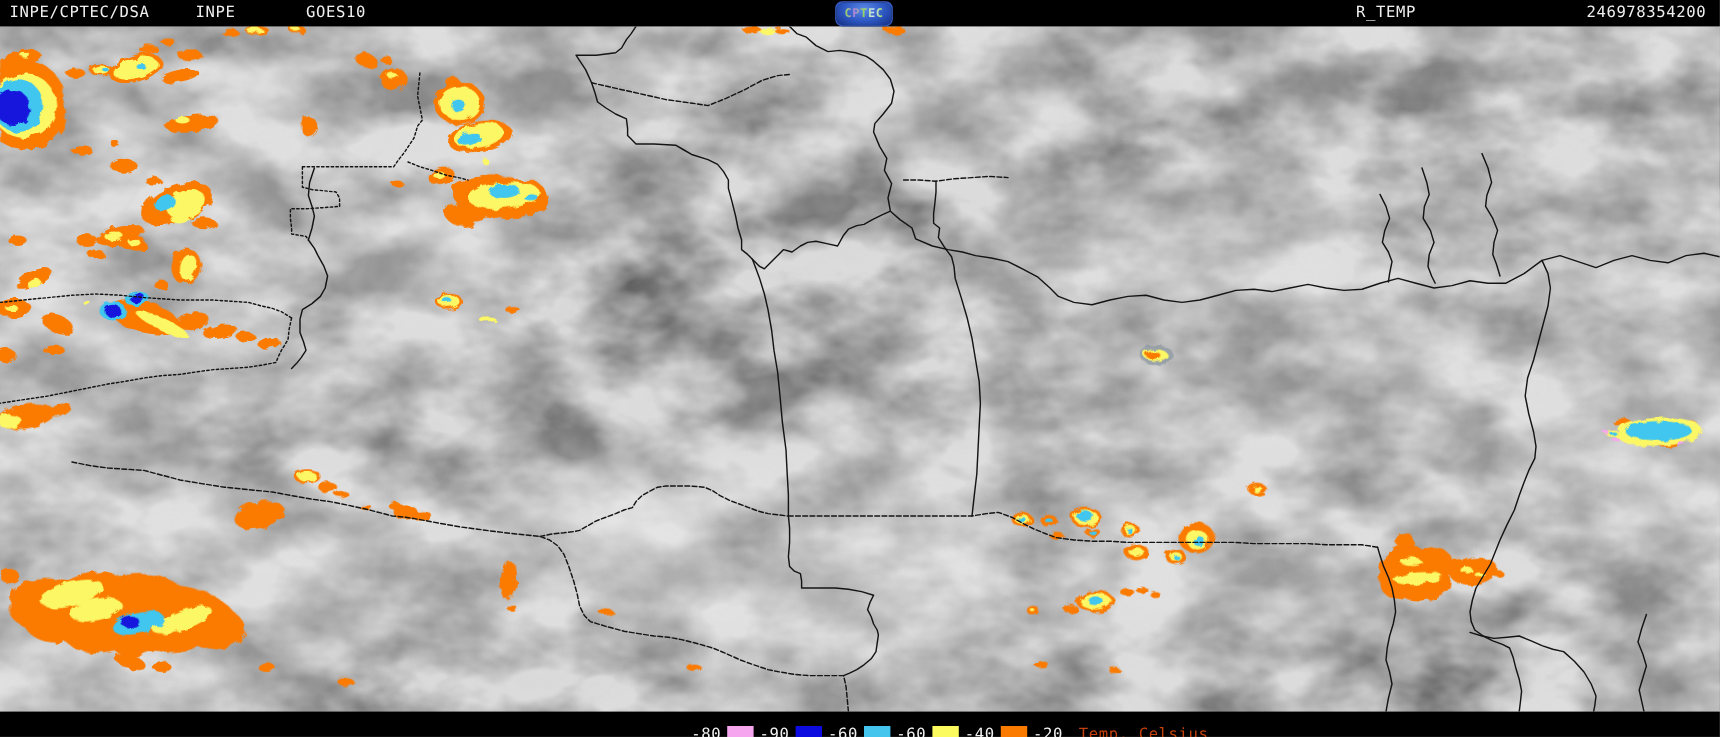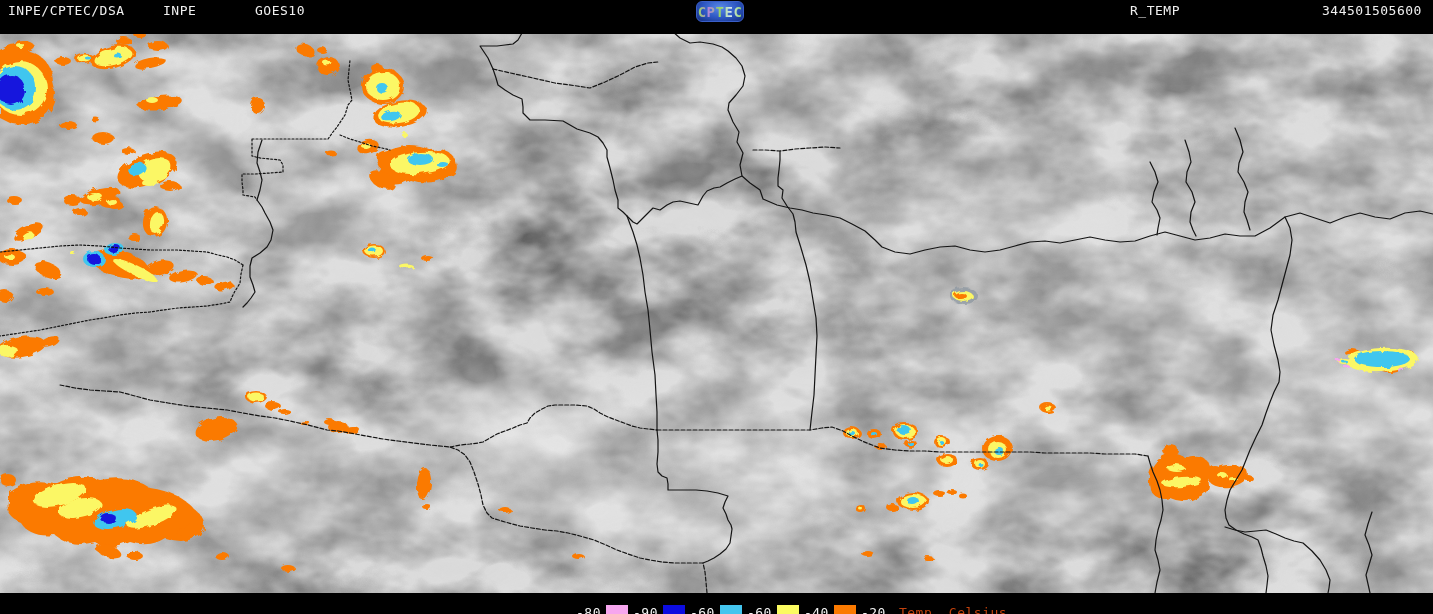--- a/index.html
+++ b/index.html
@@ -1,26 +1,26 @@
 <!DOCTYPE html>
 <html><head>
 <meta charset="utf-8">
 <style>
   html,body{margin:0;padding:0;background:#222;}
   .screen{position:relative;width:1433px;height:614px;overflow:hidden;background:#848484;
           font-family:"DejaVu Sans Mono","Liberation Mono",monospace;}
   .bar{position:absolute;left:0;width:1433px;background:#000;z-index:20;}
-  .topbar{top:0;height:34px;}
+  .topbar{top:0;height:22px;}
   .botbar{bottom:0;height:21px;}
   .hdr-item{position:absolute;top:0;height:22px;line-height:22px;color:#efefef;
             font-size:13px;letter-spacing:0.5px;white-space:nowrap;}
   .logo{position:absolute;left:696px;top:1px;width:46px;height:19px;border-radius:6px;
         background:radial-gradient(ellipse at 50% 30%, #5a8ae8 0%, #2c55c0 55%, #142d7e 100%);
         border:1px solid #3a5fc8;display:flex;align-items:center;justify-content:center;}
-  .logo-text{font-size:14px;font-weight:bold;letter-spacing:0.5px;
+  .logo-text{font-size:10px;font-weight:bold;letter-spacing:0.5px;
         background:linear-gradient(90deg,#86d24a,#a86fd8,#86d24a,#cfe2f4,#86d24a);
         -webkit-background-clip:text;background-clip:text;color:transparent;
         text-shadow:0 0 1px rgba(255,255,255,0.15);}
   .legend{position:absolute;left:576px;top:0;height:38px;display:flex;align-items:center;gap:5px;}
   .legend .lbl{color:#f2f2f2;font-size:13px;line-height:21px;letter-spacing:0.5px;}
   .legend .sw{width:22px;height:14px;}
   .legend .title{margin-left:8px;color:#c2410c;font-size:13px;letter-spacing:0.5px;white-space:nowrap;}
   svg.sat{position:absolute;left:0;top:0;z-index:1;}
 </style>
 </head>
@@ -363,21 +363,21 @@
   </svg>
 
   <div class="bar topbar">
     <span class="hdr-item" style="left:8px">INPE/CPTEC/DSA</span>
     <span class="hdr-item" style="left:163px">INPE</span>
     <span class="hdr-item" style="left:255px">GOES10</span>
     <span class="logo">
       <span class="logo-text">CPTEC</span>
     </span>
     <span class="hdr-item" style="left:1130px">R_TEMP</span>
-    <span class="hdr-item" style="left:1322px">344501505600</span>
+    <span class="hdr-item" style="left:1322px">246978354200</span>
   </div>
 
   <div class="bar botbar">
     <div class="legend">
       <span class="lbl">-80</span>
       <div class="sw" style="background: rgb(246, 166, 238);"></div>
       <span class="lbl">-90</span>
       <div class="sw" style="background: rgb(12, 12, 224);"></div>
       <span class="lbl">-60</span>
       <div class="sw" style="background: rgb(68, 197, 238);"></div>

